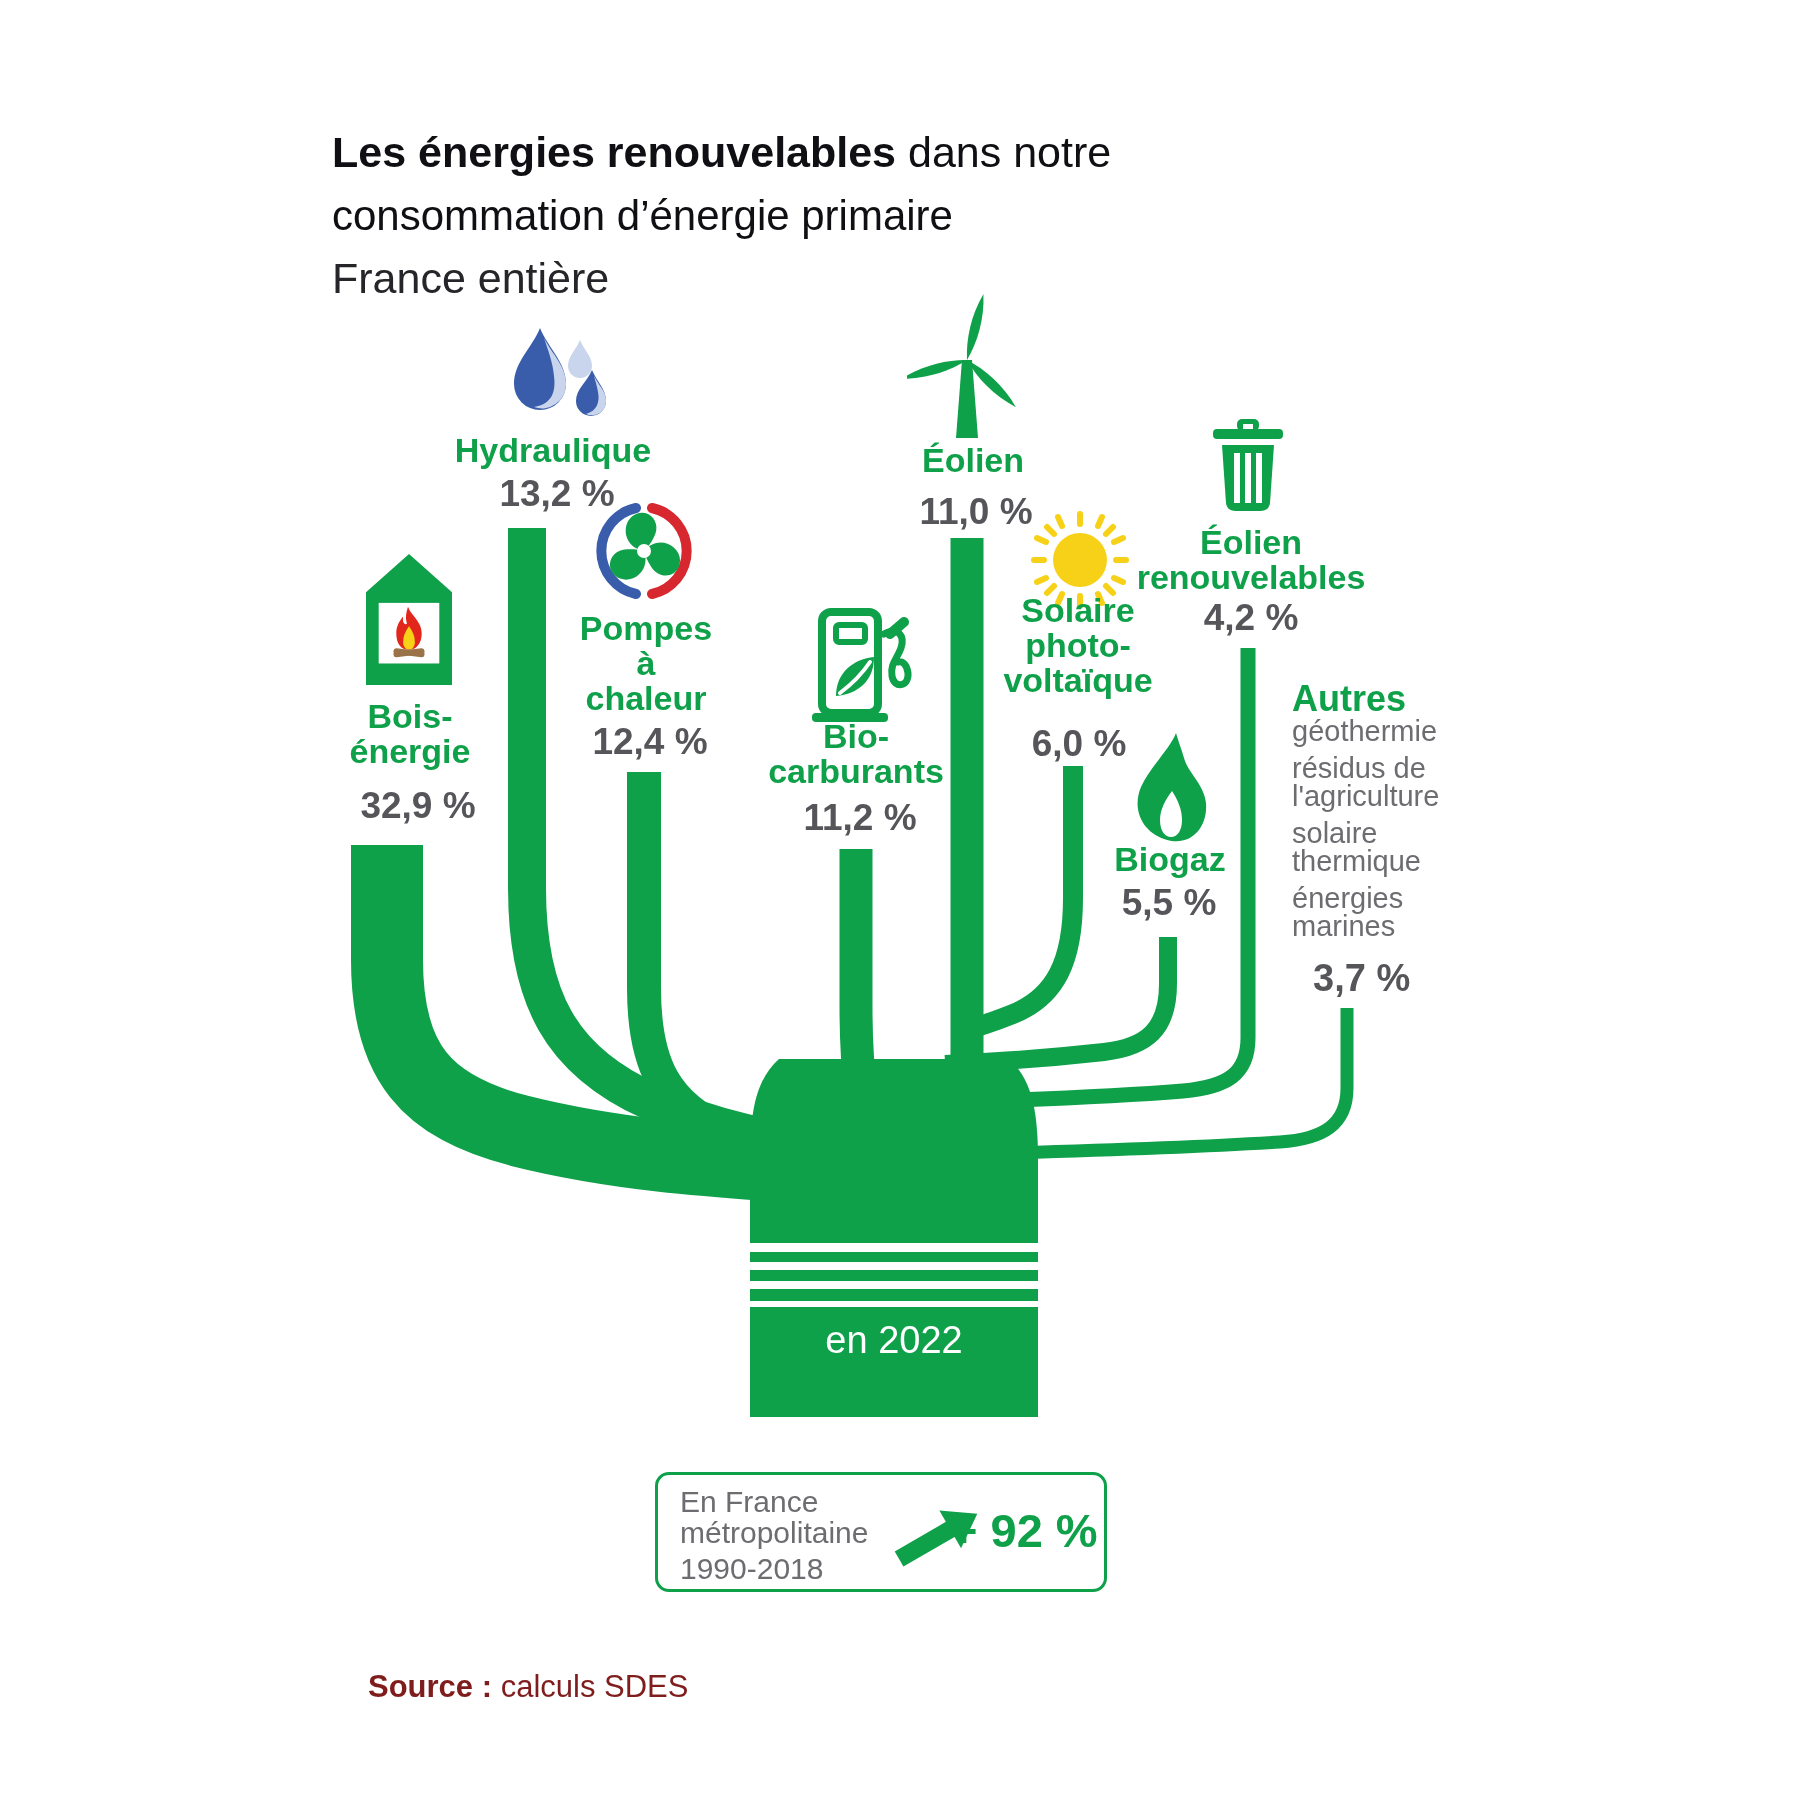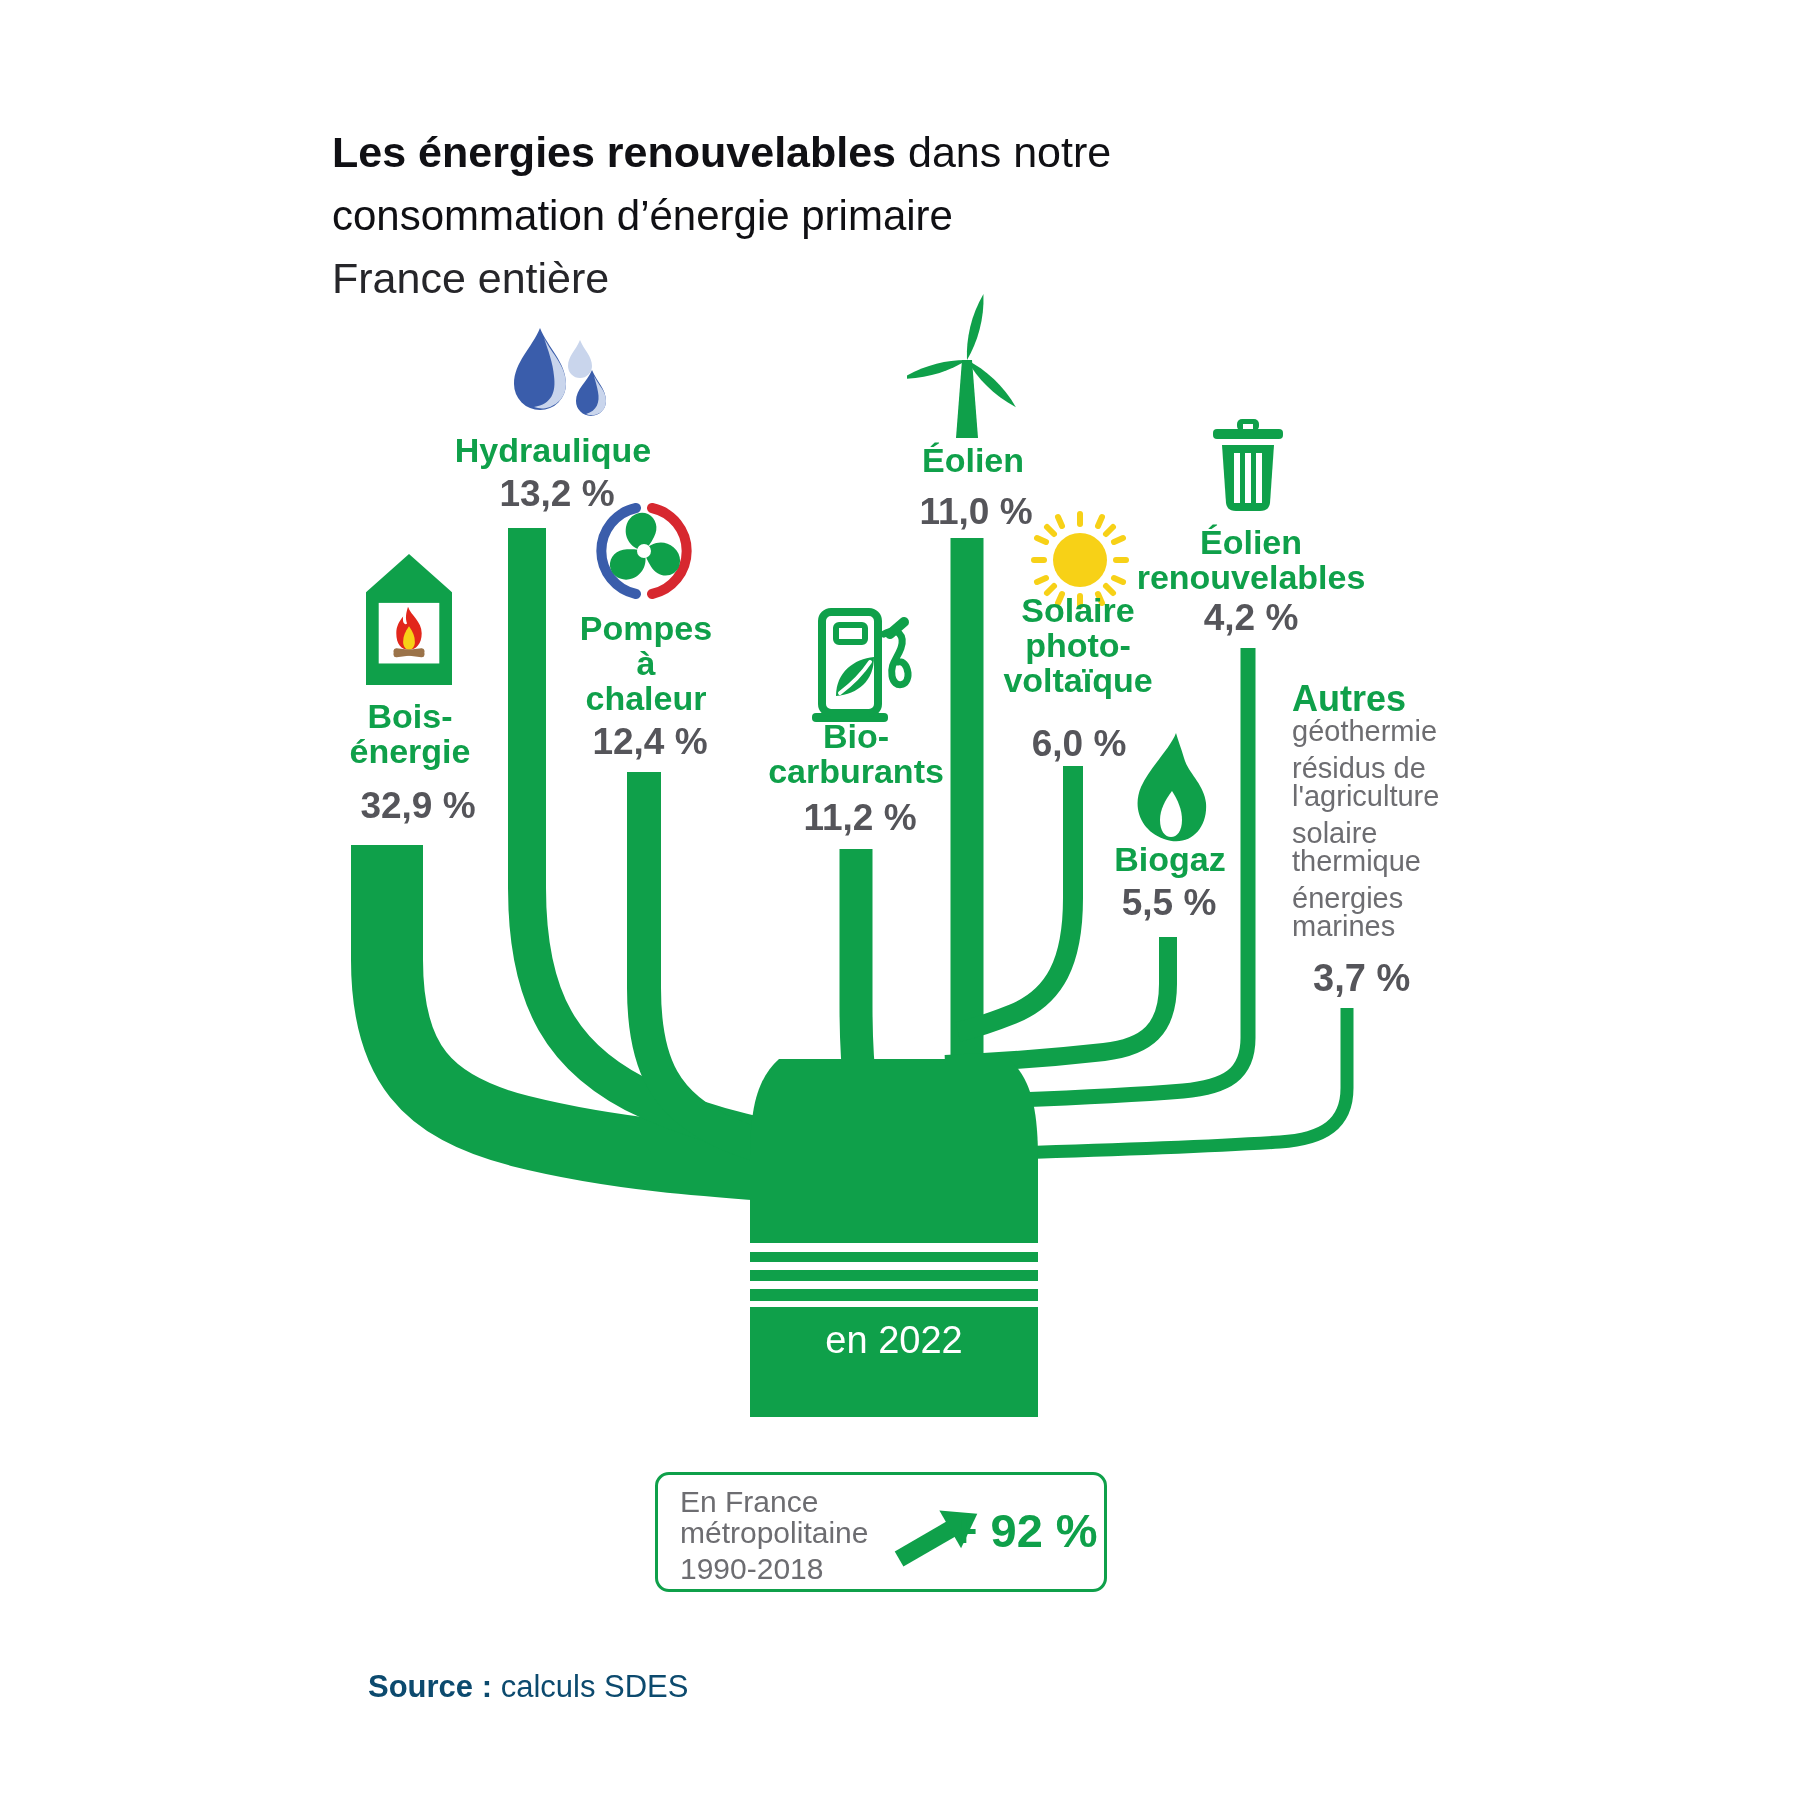--- a/index.html
+++ b/index.html
@@ -74,21 +74,21 @@
   
   .growth{position:absolute;left:655px;top:1472px;width:452px;height:120px;border:3px solid var(--green);
           border-radius:14px;box-sizing:border-box;background:#fff;}
   .gtext{position:absolute;left:22px;top:11px;color:var(--gray);font-size:30px;line-height:31px;}
   .g3{margin-top:5px;}
   #garrow{position:absolute;left:228px;top:28px;width:102px;height:66px;}
   #garrow svg{width:100%;height:100%;display:block;}
   #gval{position:absolute;left:292px;top:28px;color:var(--green);font-weight:bold;font-size:47px;}
 
   
-  .source{position:absolute;left:368px;top:1669px;font-size:31px;color:#0c4a6e;}
+  .source{position:absolute;left:368px;top:1669px;font-size:31px;color:#7f1d1d;}
   .source .sb{font-weight:bold;}
 </style>
 </head>
 <body>
 
 <div class="canvas">
 
   <div class="title">
     <div class="t1"><span class="tb">Les énergies renouvelables</span> <span class="tr">dans notre</span></div>
     <div class="t2">consommation d’énergie primaire</div>

